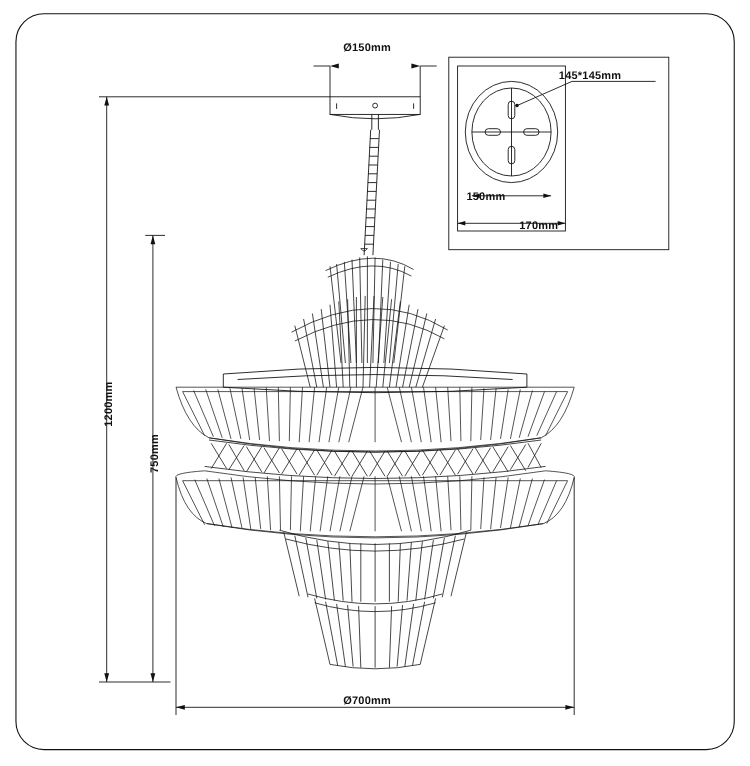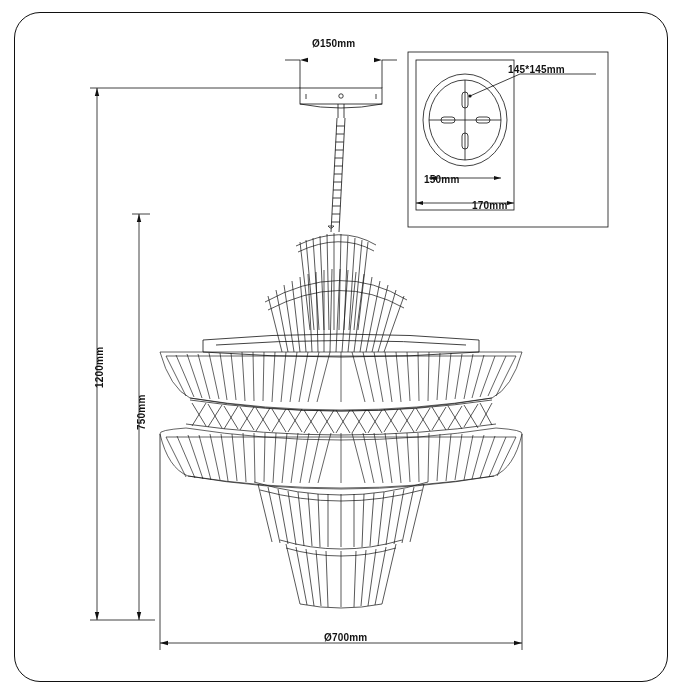--- a/index.html
+++ b/index.html
@@ -364,21 +364,21 @@
 
     </g>
   </svg>
 
   <div class="lbl" style="left:312px; top:38px;">Ø150mm</div>
 
   <div class="lbl vert" style="left:94px; top:388px;">1200mm</div>
 
   <div class="lbl vert" style="left:136px; top:430px;">750mm</div>
 
-  <div class="lbl" style="left:324px; top:632px;">Ø700mm</div>
+  <div class="lbl" style="left:312px; top:632px;">Ø700mm</div>
 
   <div class="lbl" style="left:508px; top:64px;">145*145mm</div>
 
   <div class="lbl" style="left:424px; top:174px;">150mm</div>
 
   <div class="lbl" style="left:452px; top:200px;margin-left:20px;">170mm</div>
 
 </div>
 
 </body></html>

